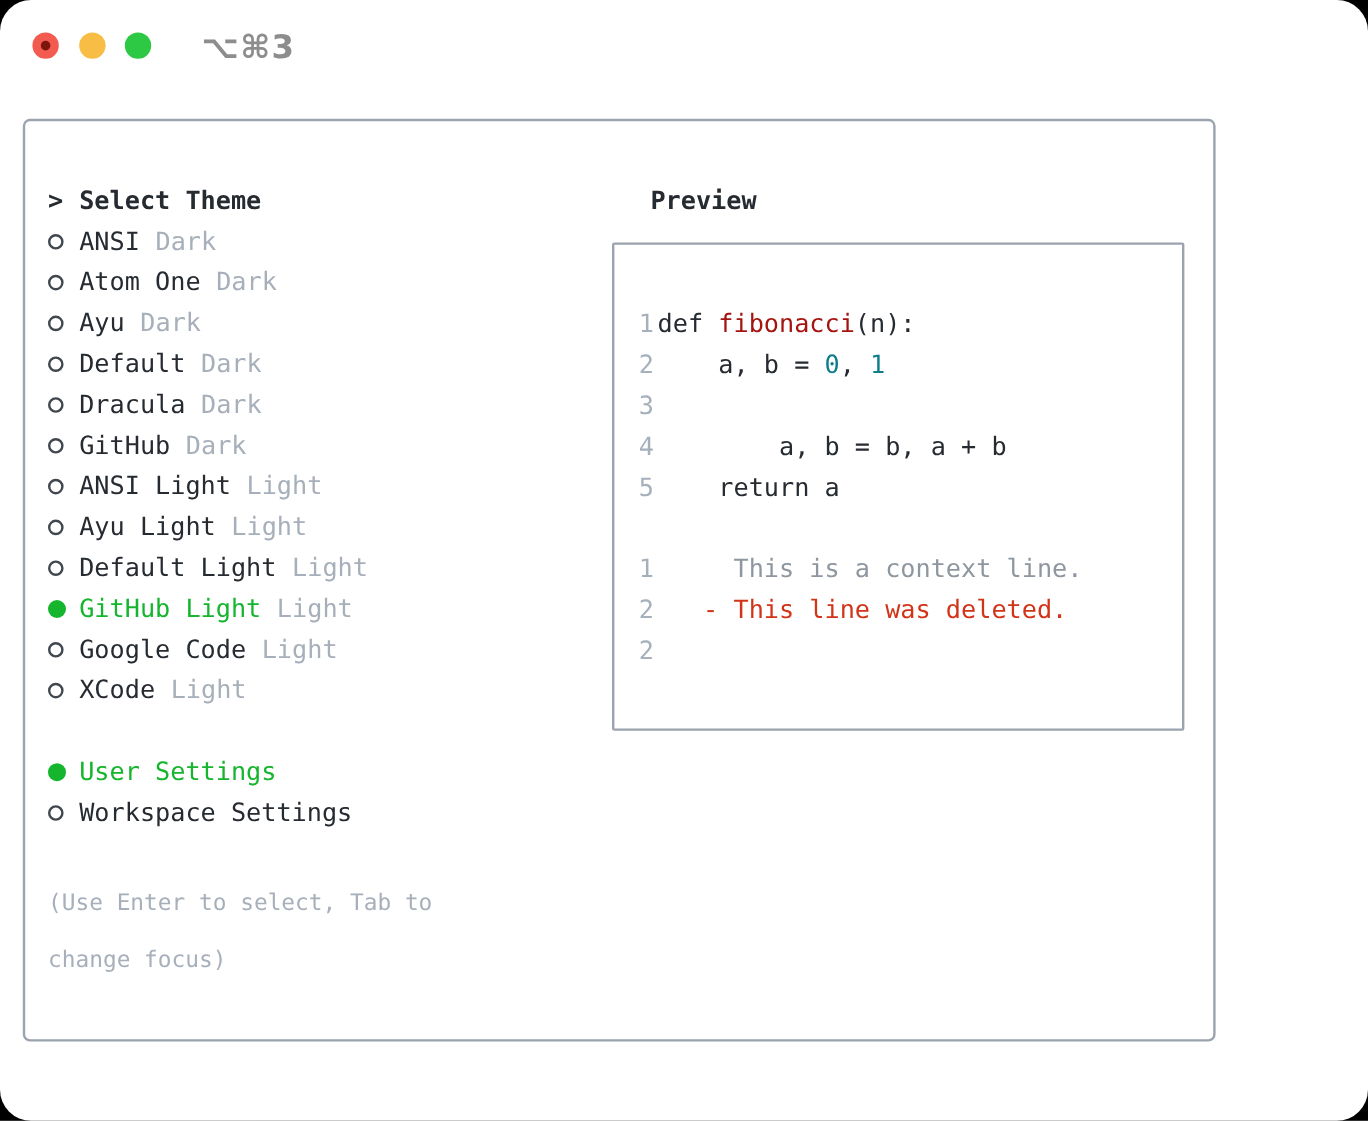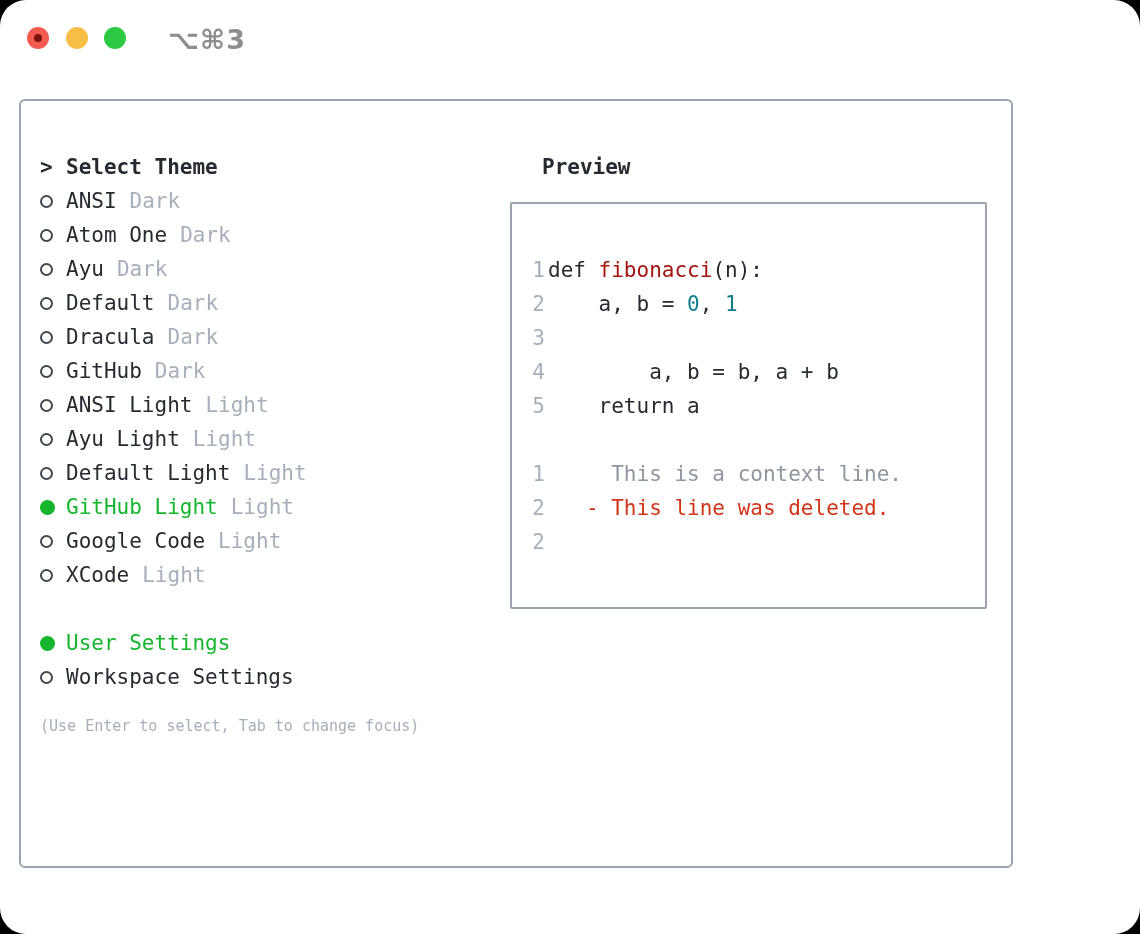--- a/index.html
+++ b/index.html
@@ -42,22 +42,22 @@
   .prompt{font-weight:bold;color:var(--ink);}
   .header-label{font-weight:bold;}
   .radio{
     width:13px;height:13px;border-radius:50%;
     border:2px solid var(--radio-outline);box-sizing:border-box;background:transparent;
   }
   .radio.selected{width:15px;height:15px;border:none;background:var(--selected-green);}
   .row.selected .label{color:var(--selected-green);text-align:center;}
   .tag{color:var(--muted);margin-left:13px;}
   .hint{
-    width:390px;color:var(--muted);font-size:15px;line-height:28px;
-    margin-top:18px;
+    width:390px;color:var(--muted);font-size:19px;line-height:48px;
+    margin-top:34px;
   }
   
   .preview-header{
     position:absolute;left:481px;top:49px;height:34px;line-height:34px;
     font-size:21px;font-weight:bold;color:var(--ink);margin-left:40px;
   }
   .preview-box{
     position:absolute;left:489px;top:101px;width:477px;height:407px;
     border:2px solid var(--border-gray);border-radius:2px;box-sizing:border-box;
     padding:49px 0 0 20px;background:#fff;

